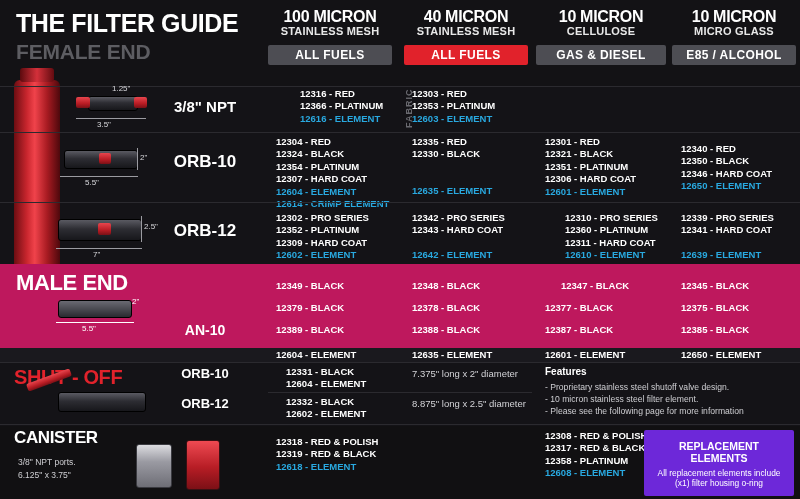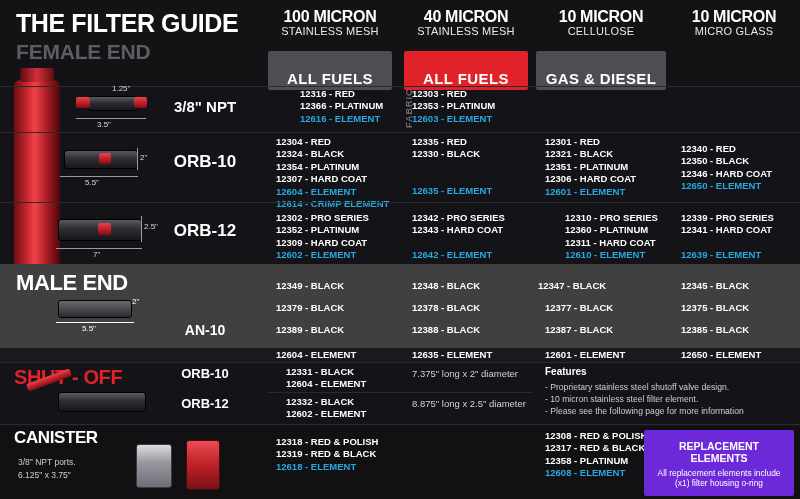--- a/index.html
+++ b/index.html
@@ -18,42 +18,42 @@
   .main-title{
     font-size:25px;font-weight:bold;letter-spacing:-0.4px;color:#ffffff;
     font-family:"Liberation Sans", sans-serif;line-height:26px;
   }
   .sub-title{
     font-size:21px;font-weight:bold;color:#5d5d62;letter-spacing:-0.2px;margin-top:4px;
   }
 
   .colhead{position:absolute;top:8px;text-align:center;}
   .colhead .big{font-size:16px;font-weight:bold;line-height:17px;letter-spacing:-0.3px;}
-  .colhead .mid{font-size:11px;font-weight:normal;line-height:13px;letter-spacing:.2px;color:#e8e8e8;}
+  .colhead .mid{font-size:11px;font-weight:bold;line-height:13px;letter-spacing:.2px;color:#e8e8e8;}
   .colhead .pill{
-    margin:13px auto 0;display:block;font-size:15px;font-weight:bold;letter-spacing:.4px;
-    color:#ffffff;padding:19px 0 3px;border-radius:2px;
+    margin:7px auto 0;display:block;font-size:12px;font-weight:bold;letter-spacing:.4px;
+    color:#ffffff;padding:3px 0 3px;border-radius:2px;
   }
 
   
   .col1{left:268px;width:124px;}
   .col2{left:404px;width:124px;}
   .col3{left:536px;width:130px;}
   .col4{left:672px;width:124px;}
   .divline{position:absolute;left:0;width:800px;height:1px;background:#2b2a2f;}
 
   .cell{position:absolute;font-size:9.5px;line-height:12.4px;font-weight:bold;color:#ffffff;}
   .cell .el{color:#29a9e0;}
 
   .rowlabel{
     position:absolute;font-weight:bold;color:#fff;text-align:center;
   }
 
   
-  .redband{position:absolute;left:0;width:800px;background:#404040;}
+  .redband{position:absolute;left:0;width:800px;background:#be185d;}
   .redband .cell{color:#ffffff;}
 
   .repl{
     position:absolute;right:6px;background:#6d28d9;color:#fff;border-radius:2px;
     padding:10px 8px 8px;width:150px;box-sizing:border-box;
   }
   .repl .rt{font-size:10.5px;font-weight:bold;line-height:12px;text-align:center;}
   .repl .rb{font-size:8.4px;line-height:10px;margin-top:4px;text-align:center;}
 
   .feat{position:absolute;color:#cfcfd3;font-size:8.6px;line-height:12px;}
@@ -122,20 +122,21 @@
       <div class="pill" style="background:#e1222b">ALL FUELS</div>
     </div>
     <div class="colhead col3">
       <div class="big">10 MICRON</div>
       <div class="mid">CELLULOSE</div>
       <div class="pill" style="background:#4d4d53">GAS &amp; DIESEL</div>
     </div>
     <div class="colhead col4">
       <div class="big">10 MICRON</div>
       <div class="mid">MICRO GLASS</div>
+      <div class="pill" style="background:#4d4d53">E85 / ALCOHOL</div>
     </div>
   </div>
 
   <div class="bottle"></div>
 
   <div class="divline" style="top:86px"></div>
 
   <div class="filterbody" style="left:88px;top:96px;width:48px;height:13px;"></div>
   <div class="redcap" style="left:76px;top:97px;width:14px;height:11px;"></div>
   <div class="redcap" style="left:134px;top:97px;width:13px;height:11px;"></div>
@@ -245,21 +246,21 @@
     <div style="position:absolute;left:150px;top:58px;width:110px;text-align:center;font-size:14px;font-weight:bold;">AN-10</div>
 
     <div class="cell" style="left:276px;top:16px;">12349 - BLACK</div>
     <div class="cell" style="left:276px;top:38px;">12379 - BLACK</div>
     <div class="cell" style="left:276px;top:60px;">12389 - BLACK</div>
 
     <div class="cell" style="left:412px;top:16px;">12348 - BLACK</div>
     <div class="cell" style="left:412px;top:38px;">12378 - BLACK</div>
     <div class="cell" style="left:412px;top:60px;">12388 - BLACK</div>
 
-    <div class="cell" style="left:538px;top:16px;">12347 - BLACK</div>
+    <div class="cell" style="left:561px;top:16px;">12347 - BLACK</div>
     <div class="cell" style="left:545px;top:38px;">12377 - BLACK</div>
     <div class="cell" style="left:545px;top:60px;">12387 - BLACK</div>
 
     <div class="cell" style="left:681px;top:16px;">12345 - BLACK</div>
     <div class="cell" style="left:681px;top:38px;">12375 - BLACK</div>
     <div class="cell" style="left:681px;top:60px;">12385 - BLACK</div>
   </div>
 
   <div style="position:absolute;left:0;top:348px;width:800px;height:14px;background:#1a191e;">
     <div class="cell el" style="left:276px;top:1px;">12604 - ELEMENT</div>

